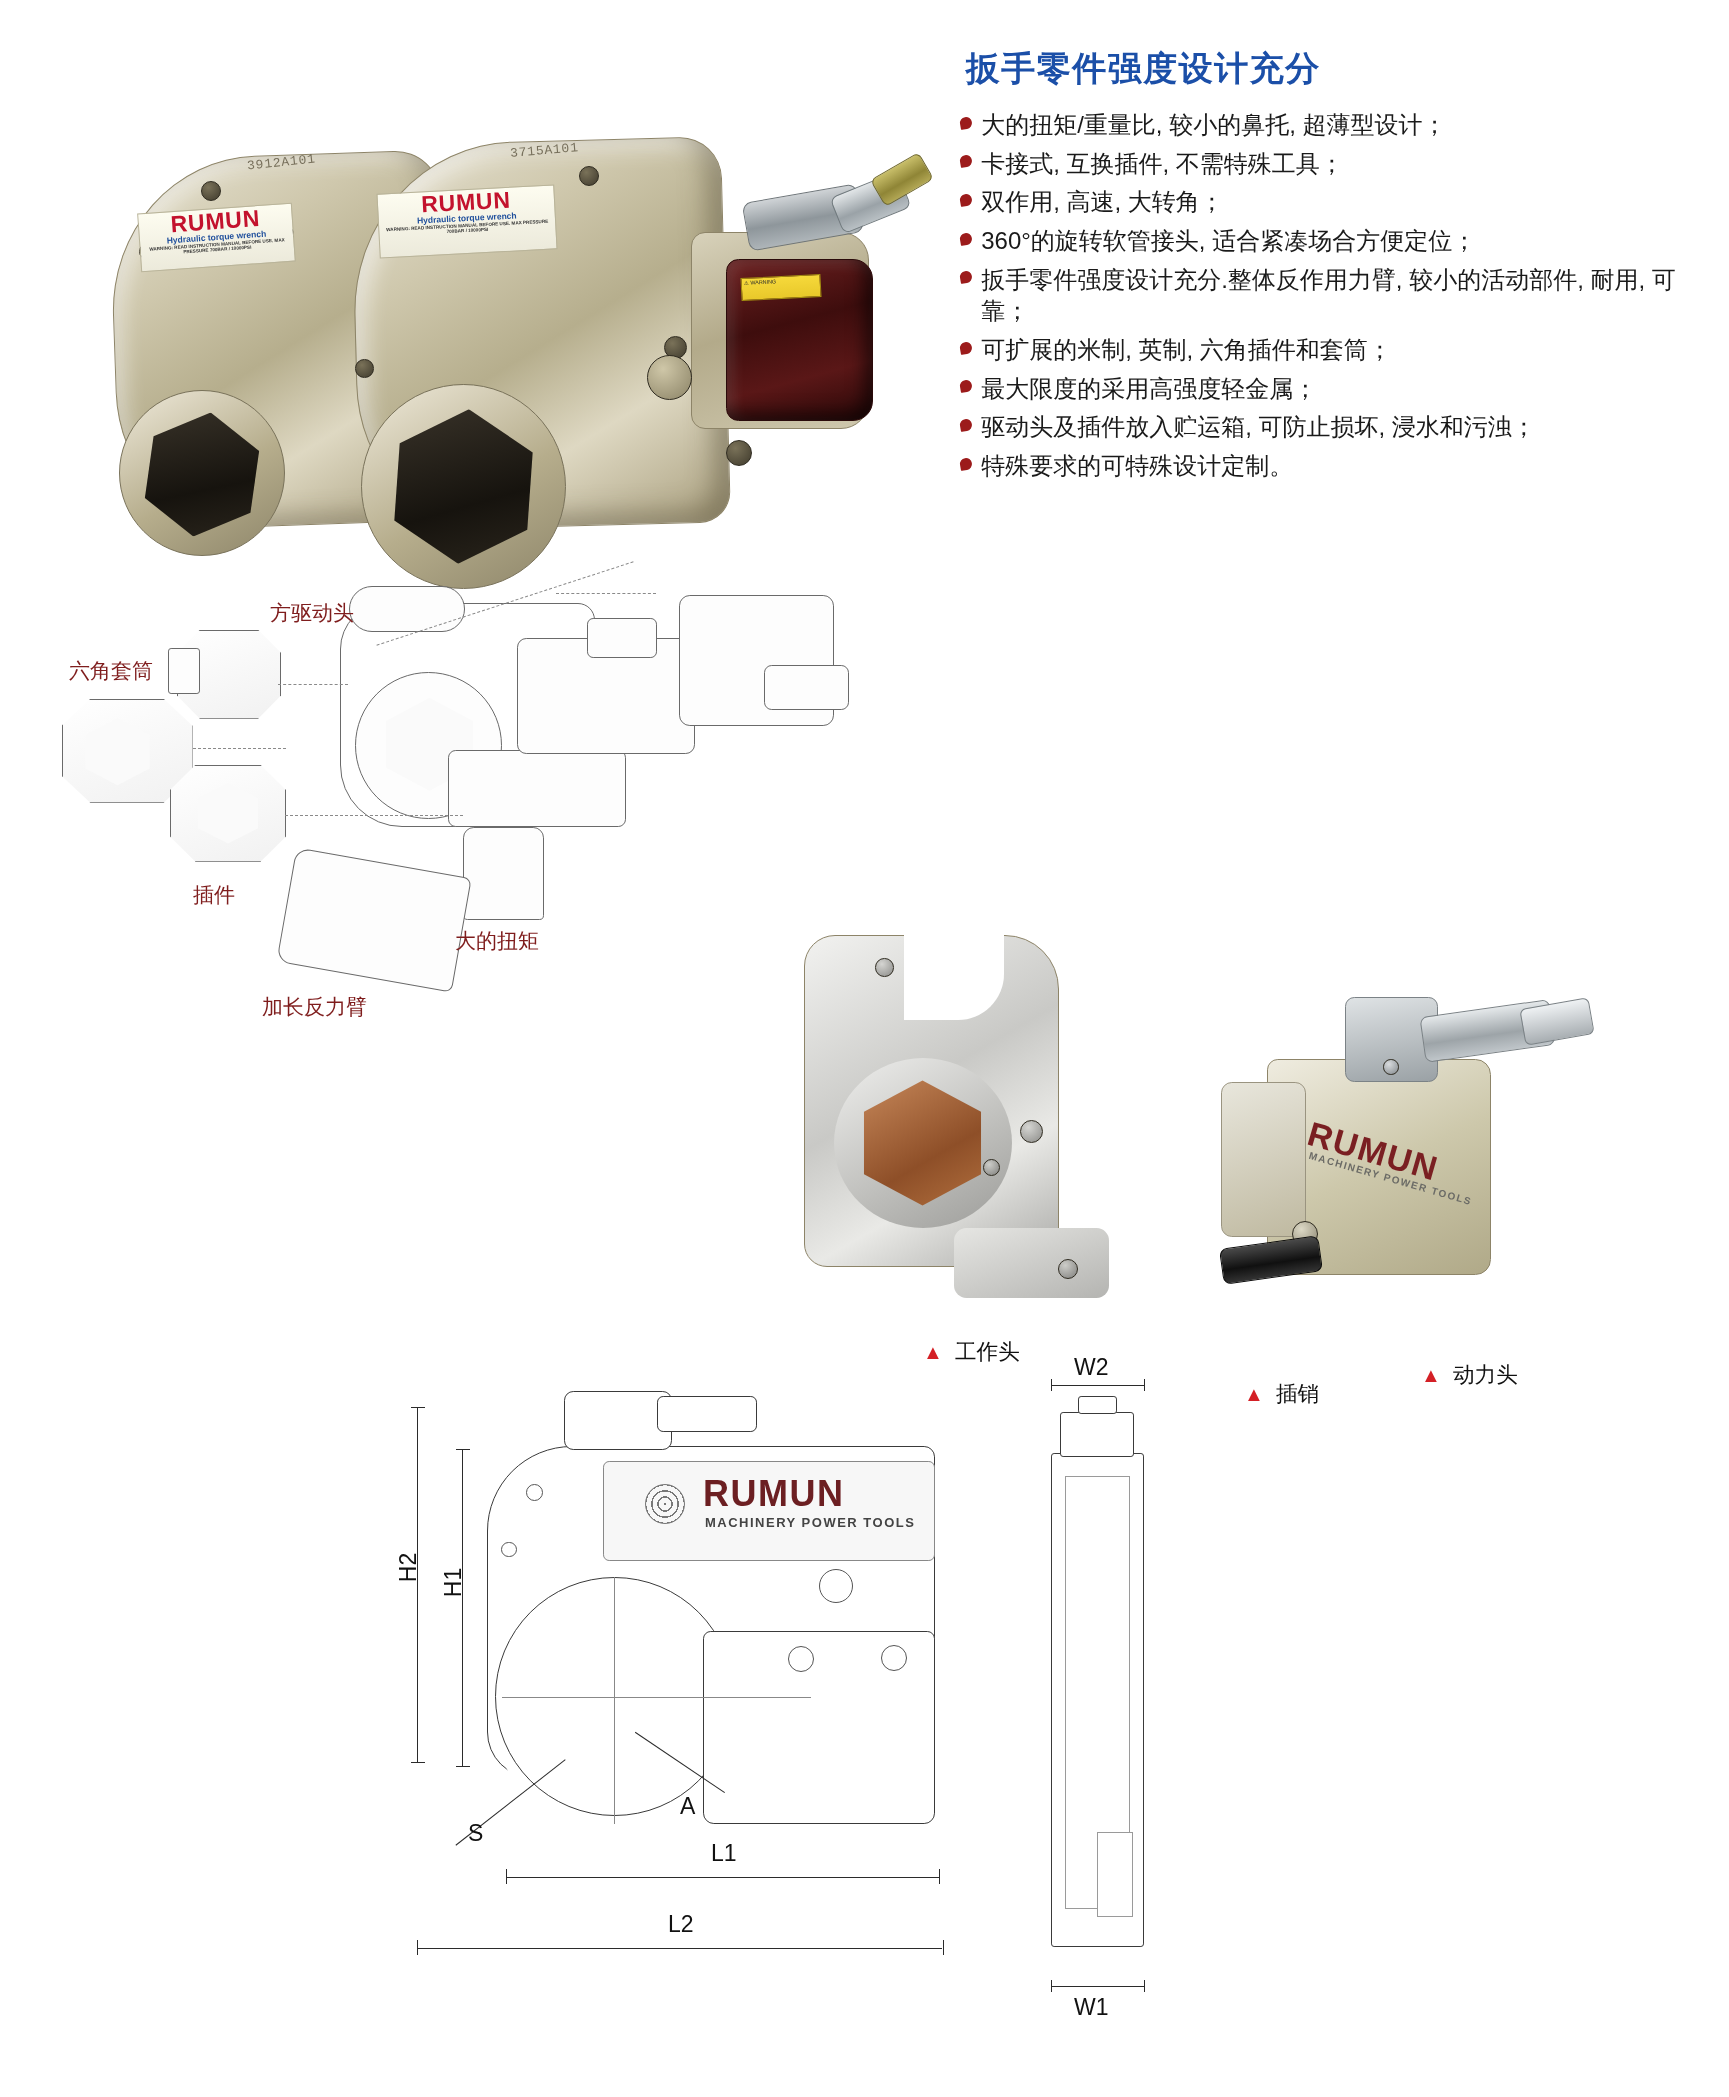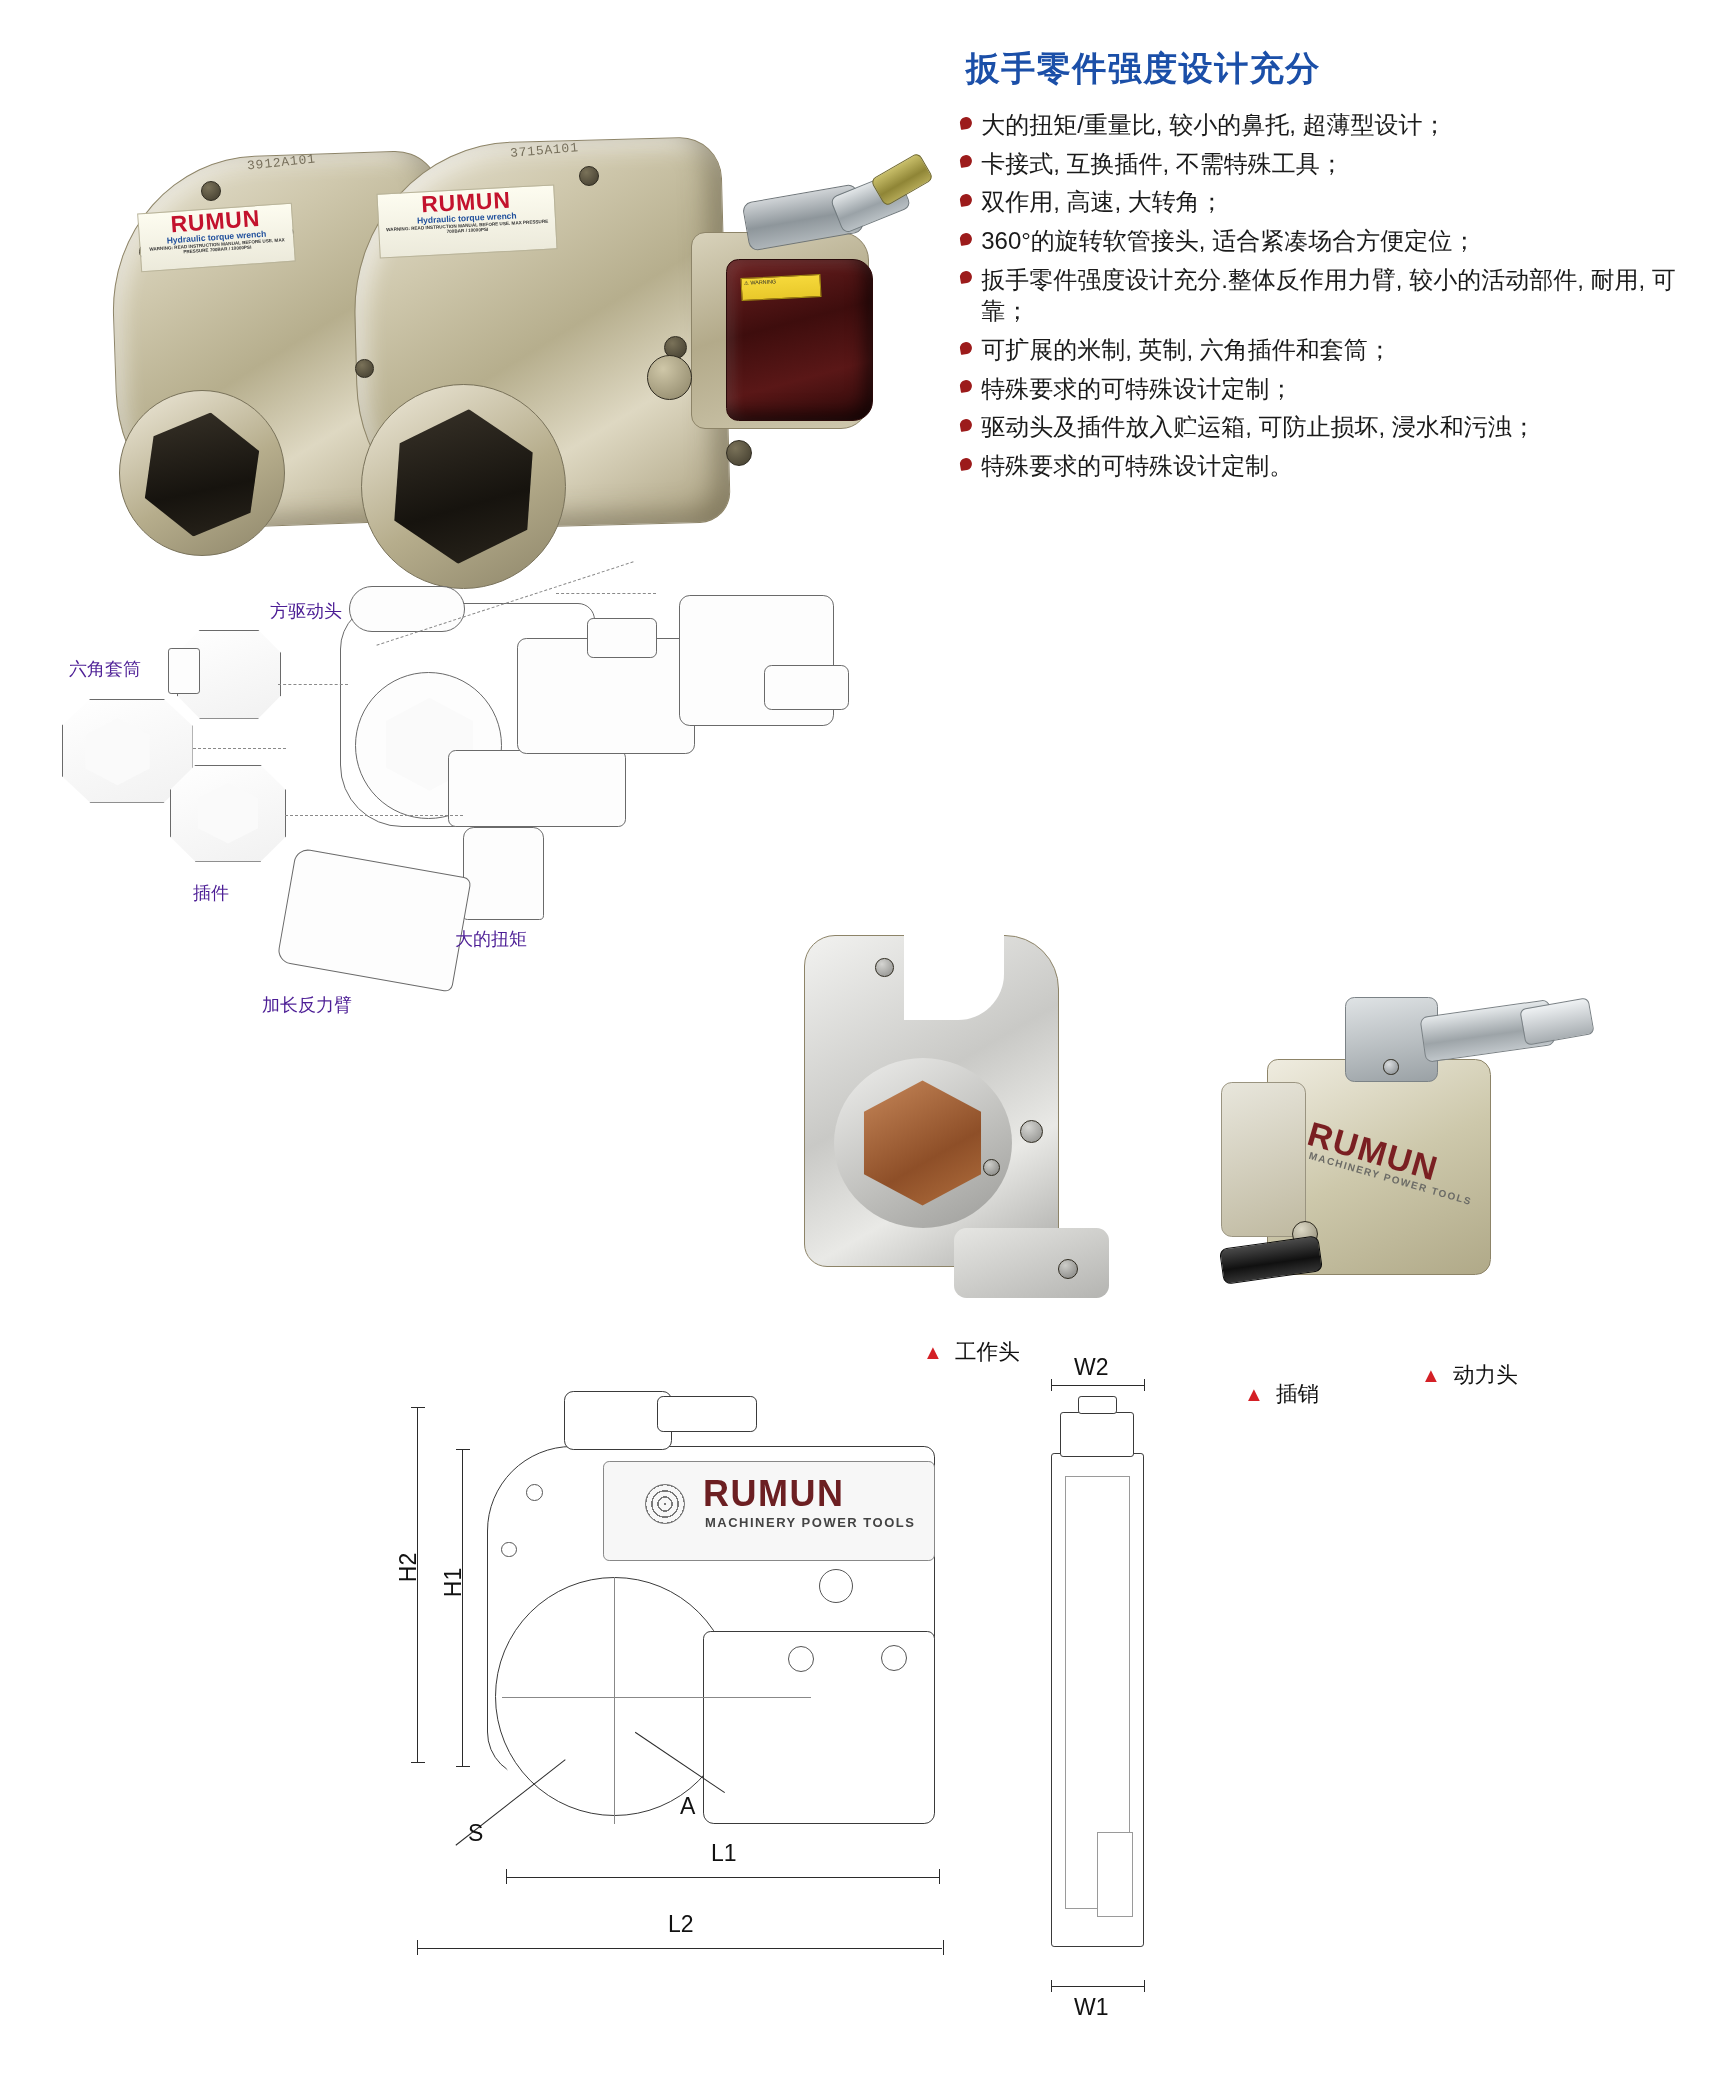--- a/index.html
+++ b/index.html
@@ -201,22 +201,22 @@
     border-top: 1.5px dashed #8a8a8a;
     height: 0;
   }
   .part {
     position: absolute;
     border: 1.5px solid #6a6a6a;
     background: #fdfdfd;
   }
   .callout {
     position: absolute;
-    font-size: 18px;
-    color: #4c1d95;
+    font-size: 21px;
+    color: #7f1d1d;
     white-space: nowrap;
   }
 
   
   .socket-outer {
     position: absolute;
     border: 1.5px solid #6a6a6a;
     background: linear-gradient(160deg,#ffffff,#f1f1f1);
     clip-path: polygon(22% 0%, 78% 0%, 100% 26%, 100% 74%, 78% 100%, 22% 100%, 0% 74%, 0% 26%);
   }
@@ -338,21 +338,21 @@
     <div class="feat-item">
       <span class="feat-dot"></span>
       <span class="feat-text">扳手零件强度设计充分.整体反作用力臂, 较小的活动部件, 耐用, 可靠；</span>
     </div>
     <div class="feat-item">
       <span class="feat-dot"></span>
       <span class="feat-text">可扩展的米制, 英制, 六角插件和套筒；</span>
     </div>
     <div class="feat-item">
       <span class="feat-dot"></span>
-      <span class="feat-text">特殊要求的可特殊设计定制；</span>
+      <span class="feat-text">最大限度的采用高强度轻金属；</span>
     </div>
     <div class="feat-item">
       <span class="feat-dot"></span>
       <span class="feat-text">驱动头及插件放入贮运箱, 可防止损坏, 浸水和污浊；</span>
     </div>
     <div class="feat-item">
       <span class="feat-dot"></span>
       <span class="feat-text">特殊要求的可特殊设计定制。</span>
     </div>
   </div>

